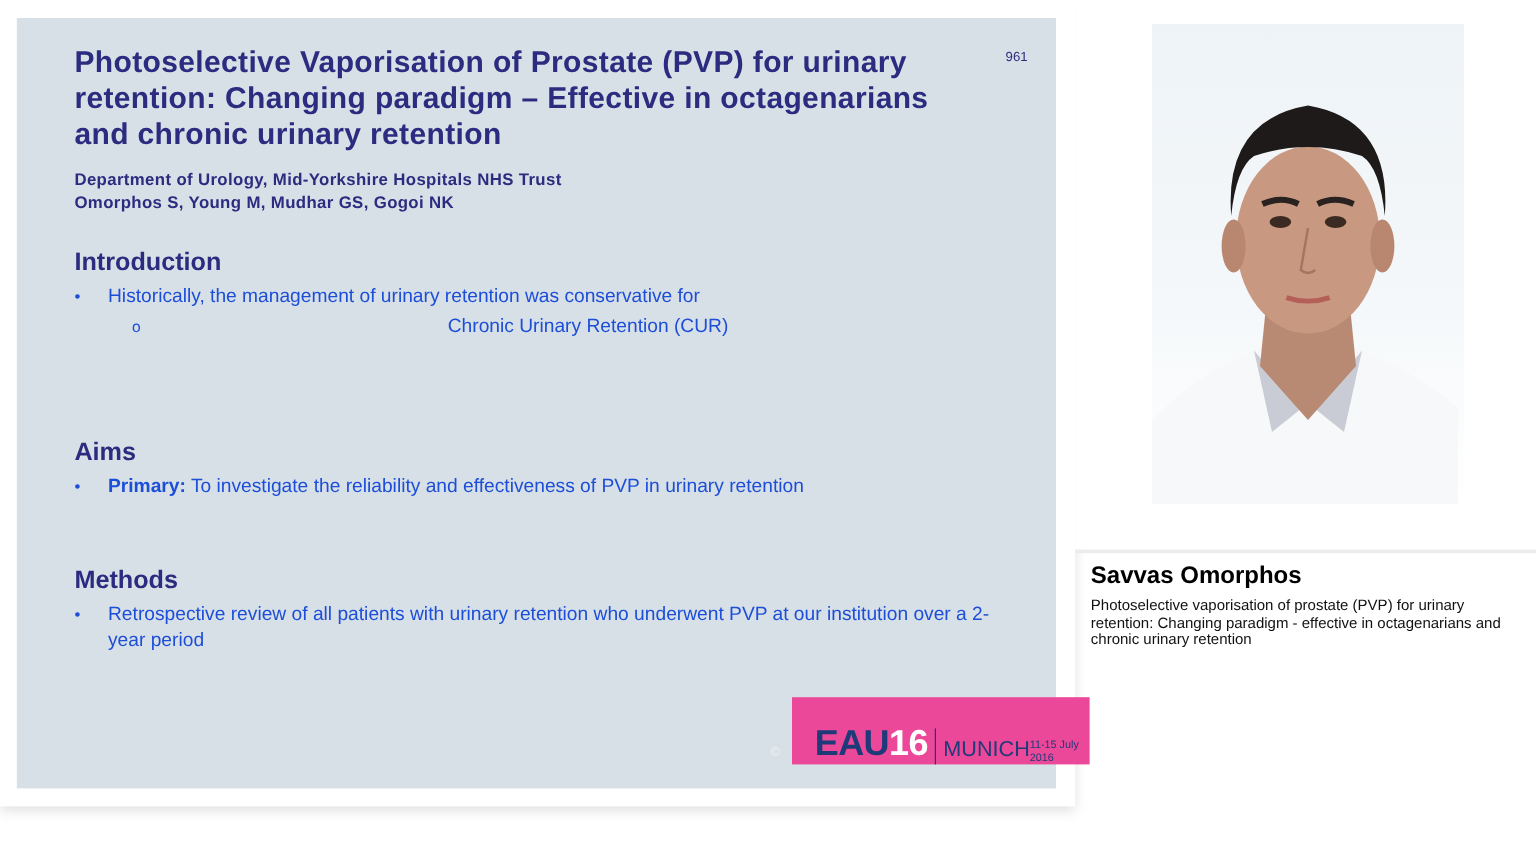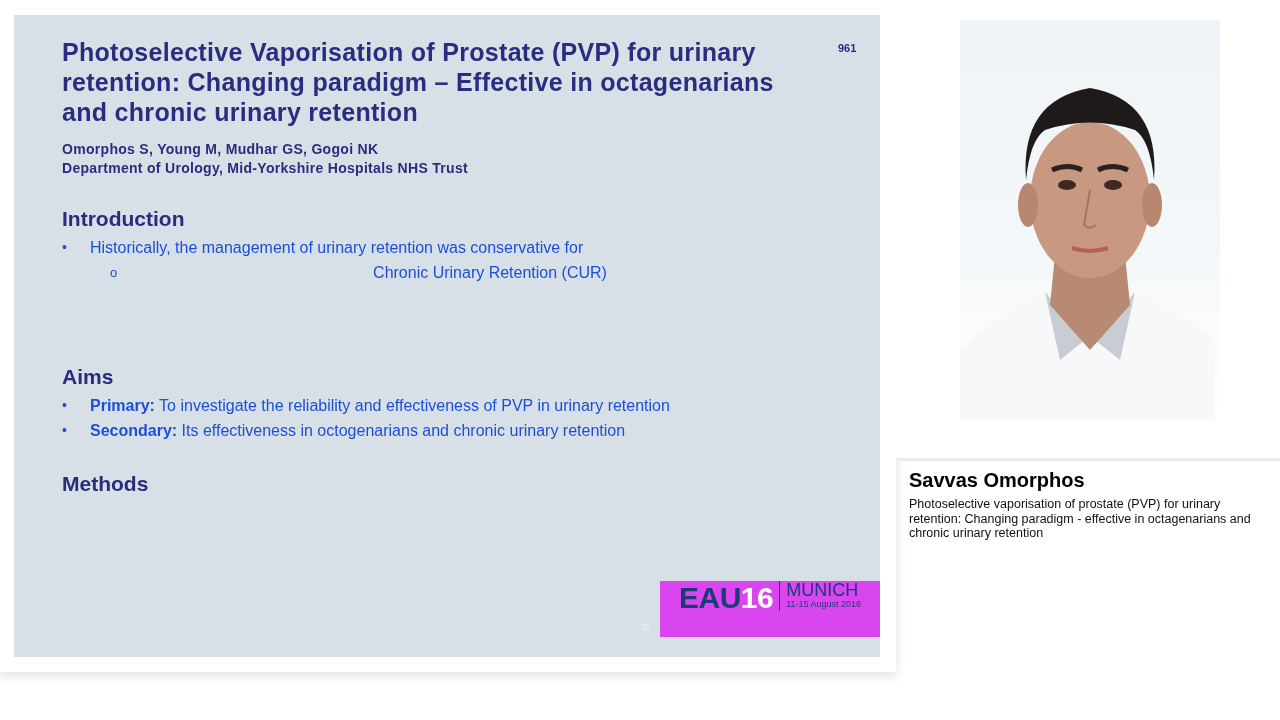--- a/index.html
+++ b/index.html
@@ -19,52 +19,52 @@
       color: #2b2c7f;
     }
     .slide-title {
       position: absolute; left: 48px; top: 22px; width: 720px;
       font-weight: bold; font-size: 25px; line-height: 30px;
       letter-spacing: 0.3px;
       color: #2b2c7f;
     }
     .slide-number {
       position: absolute; left: 824px; top: 27px;
-      font-size: 11px; font-weight: bold; color: #2b2c7f;
+      font-size: 11px; font-weight: normal; color: #2b2c7f;
     }
     .authors {
       position: absolute; left: 48px; top: 125px;
       font-size: 14px; font-weight: bold; line-height: 19px; letter-spacing: 0.3px;
     }
     .section-heading {
       position: absolute; left: 48px;
       font-size: 21px; font-weight: bold; color: #2b2c7f;
     }
     .bullets { position: absolute; left: 48px; width: 780px; font-size: 16px; color: #1d4ed8; }
     .bullet { position: relative; padding-left: 28px; line-height: 21px; margin-bottom: 4px; }
     .bullet::before {
       content: "\2022"; position: absolute; left: 0; top: 0; font-size: 14px;
     }
     .sub-bullet { position: relative; padding-left: 76px; line-height: 21px; margin-bottom: 4px; text-align: center; }
     .sub-bullet::before {
       content: "o"; position: absolute; left: 48px; top: 0; font-size: 13px;
     }
     .bullet b { font-weight: bold; }
     .eau-logo {
-      position: absolute; left: 646px; top: 566px; width: 220px; height: 56px;
-      background: #d946ef;
-      display: flex; align-items: flex-start;
+      position: absolute; left: 646px; top: 566px; width: 248px; height: 56px;
+      background: #ec4899;
+      display: flex; align-items: flex-end;
     }
     .eau-text {
       margin-left: 19px; font-size: 30px; font-weight: bold; color: #1f3a78;
       letter-spacing: -0.5px;
     }
     .eau-num { color: #ffffff; }
     .eau-divider { width: 1px; height: 30px; background: #1f3a78; margin: 0 6px 0 6px; }
-    .eau-city { display: flex; flex-direction: column; color: #1f3a78; }
+    .eau-city { display: flex; color: #1f3a78; }
     .eau-city-name { font-size: 18px; line-height: 18px; }
     .eau-dates { font-size: 9px; line-height: 11px; }
     .copyright-mark {
       position: absolute; left: 628px; top: 606px; font-size: 11px; color: #eef2f5;
     }
     .photo-area { position: absolute; left: 896px; top: 0; width: 384px; height: 458px; background: #ffffff; }
     .photo {
       position: absolute; left: 64px; top: 20px; width: 260px; height: 400px;
       background: linear-gradient(#eef3f7, #f5f8fa 60%, #ffffff);
       overflow: hidden;
@@ -80,47 +80,47 @@
     }
   </style>
 </head>
 <body>
 
 <div class="slide-card">
   <div class="slide">
     <div class="slide-title">Photoselective Vaporisation of Prostate (PVP) for urinary retention: Changing paradigm – Effective in octagenarians and chronic urinary retention</div>
     <div class="slide-number">961</div>
     <div class="authors">
+      <div>Department of Urology, Mid-Yorkshire Hospitals NHS Trust</div>
       <div>Omorphos S, Young M, Mudhar GS, Gogoi NK</div>
-      <div>Department of Urology, Mid-Yorkshire Hospitals NHS Trust</div>
     </div>
 
     <div class="section-heading" style="top:192px;">Introduction</div>
     <div class="bullets" style="top:222px;">
       <div class="bullet">Historically, the management of urinary retention was conservative for</div>
       <div class="sub-bullet">Chronic Urinary Retention (CUR)</div>
     </div>
 
     <div class="section-heading" style="top:350px;">Aims</div>
     <div class="bullets" style="top:380px;">
       <div class="bullet"><b>Primary:</b><span> To investigate the reliability and effectiveness of PVP in urinary retention</span></div>
-      <div class="bullet"><b>Secondary:</b><span> Its effectiveness in octogenarians and chronic urinary retention</span></div>
     </div>
 
     <div class="section-heading" style="top:457px;">Methods</div>
     <div class="bullets" style="top:487px;">
+      <div class="bullet">Retrospective review of all patients with urinary retention who underwent PVP at our institution over a 2-year period</div>
     </div>
 
     <div class="copyright-mark">©</div>
     <div class="eau-logo">
       <span class="eau-text"><span>EAU</span><span class="eau-num">16</span></span>
       <span class="eau-divider"></span>
       <span class="eau-city">
         <span class="eau-city-name">MUNICH</span>
-        <span class="eau-dates">11-15 August 2016</span>
+        <span class="eau-dates">11-15 July 2016</span>
       </span>
     </div>
   </div>
 </div>
 
 <div class="photo-area">
   <div class="photo">
     <svg width="260" height="400" viewBox="0 0 260 400">
 
       <path d="M0 330 Q40 290 90 270 L130 300 L170 270 Q220 290 255 320 L255 400 L0 400 Z" fill="#f7f8f9"></path>

